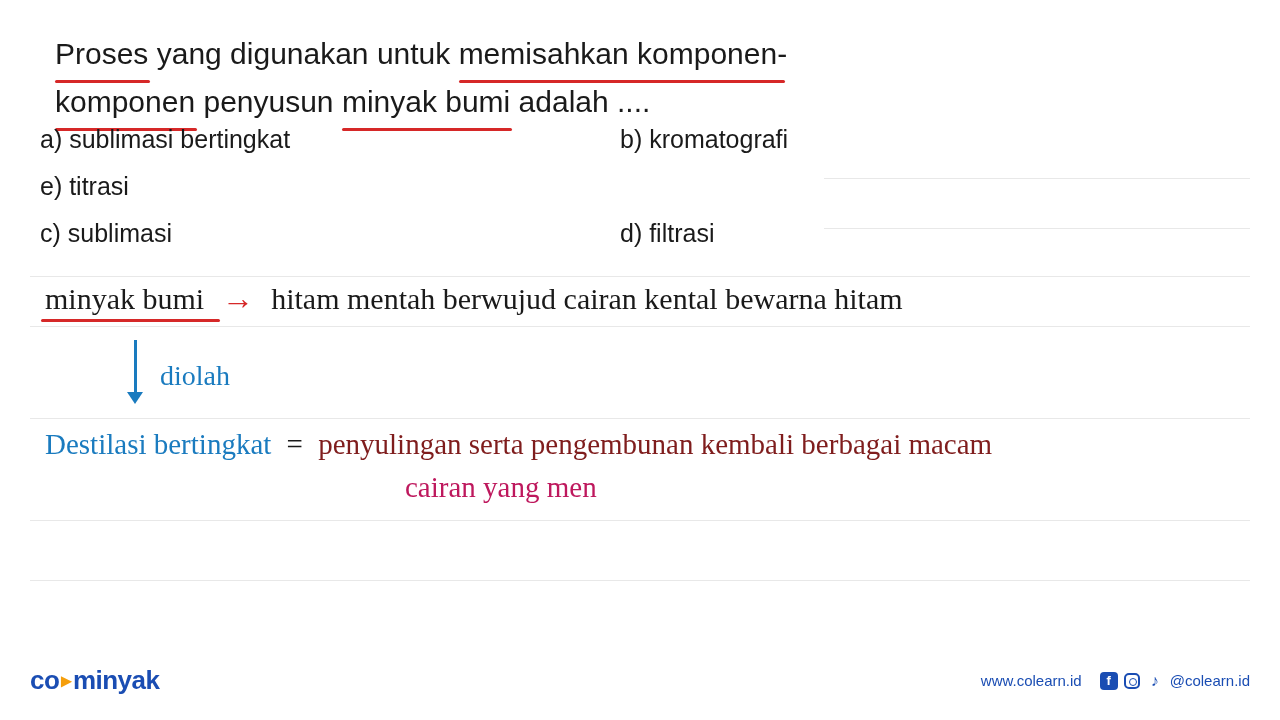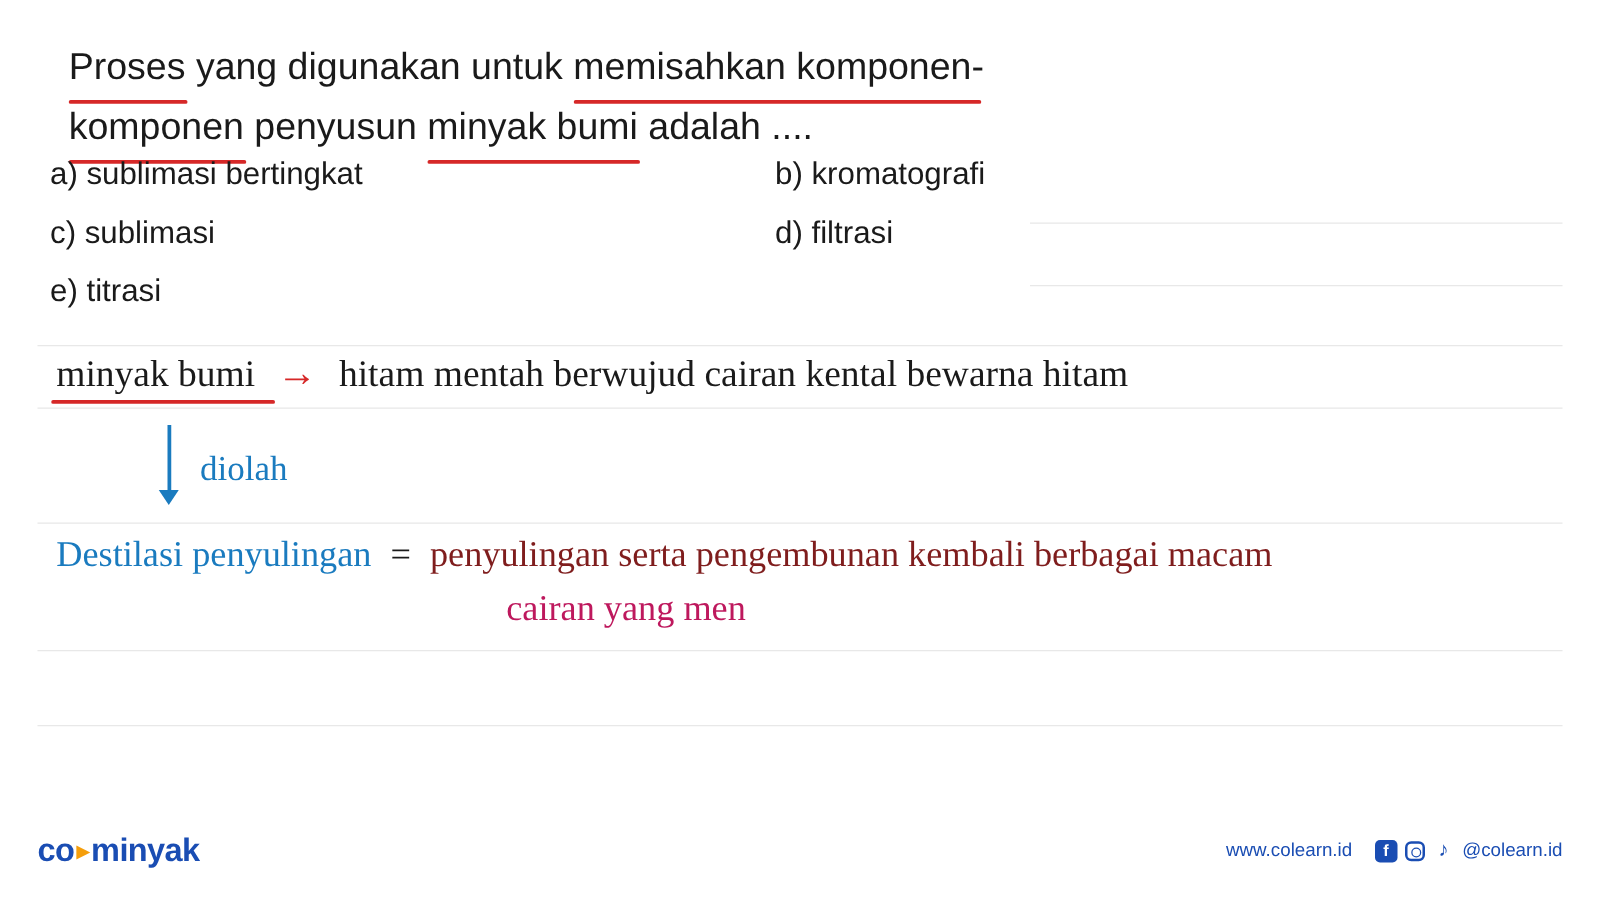--- a/index.html
+++ b/index.html
@@ -180,45 +180,45 @@
     </span><span> adalah ....</span>
   </div>
 </div>
 
 <div class="options">
   <div class="opt-row">
     <div class="opt-left">a)  sublimasi bertingkat</div>
     <div>b)  kromatografi</div>
   </div>
   <div class="opt-row">
+    <div class="opt-left">e)  titrasi</div>
+  </div>
+  <div class="opt-row">
     <div class="opt-left">c)  sublimasi</div>
     <div>d)  filtrasi</div>
-  </div>
-  <div class="opt-row">
-    <div class="opt-left">e)  titrasi</div>
   </div>
 </div>
 
 <div class="hw1 hand">
   <span class="term">
     <span>minyak bumi</span>
     <span class="ul-red2"></span>
   </span>
   <span class="arrow">→</span>
   <span>hitam mentah berwujud cairan kental bewarna hitam</span>
 </div>
 
 <div class="diolah-block">
   <div class="v-arrow-line"></div>
   <div class="v-arrow-head"></div>
   <div class="diolah-label hand">diolah</div>
 </div>
 
 <div class="hw2 hand">
-  <span class="term2">Destilasi penyulingan</span>
+  <span class="term2">Destilasi bertingkat</span>
   <span class="eq">=</span>
   <span class="def">penyulingan serta pengembunan kembali berbagai macam</span>
   <span class="def2">cairan yang men</span>
 </div>
 
 <div class="footer">
   <div class="logo">
     <span>co</span><span class="dot">▸</span><span>minyak</span>
   </div>
   <div class="footer-right">

